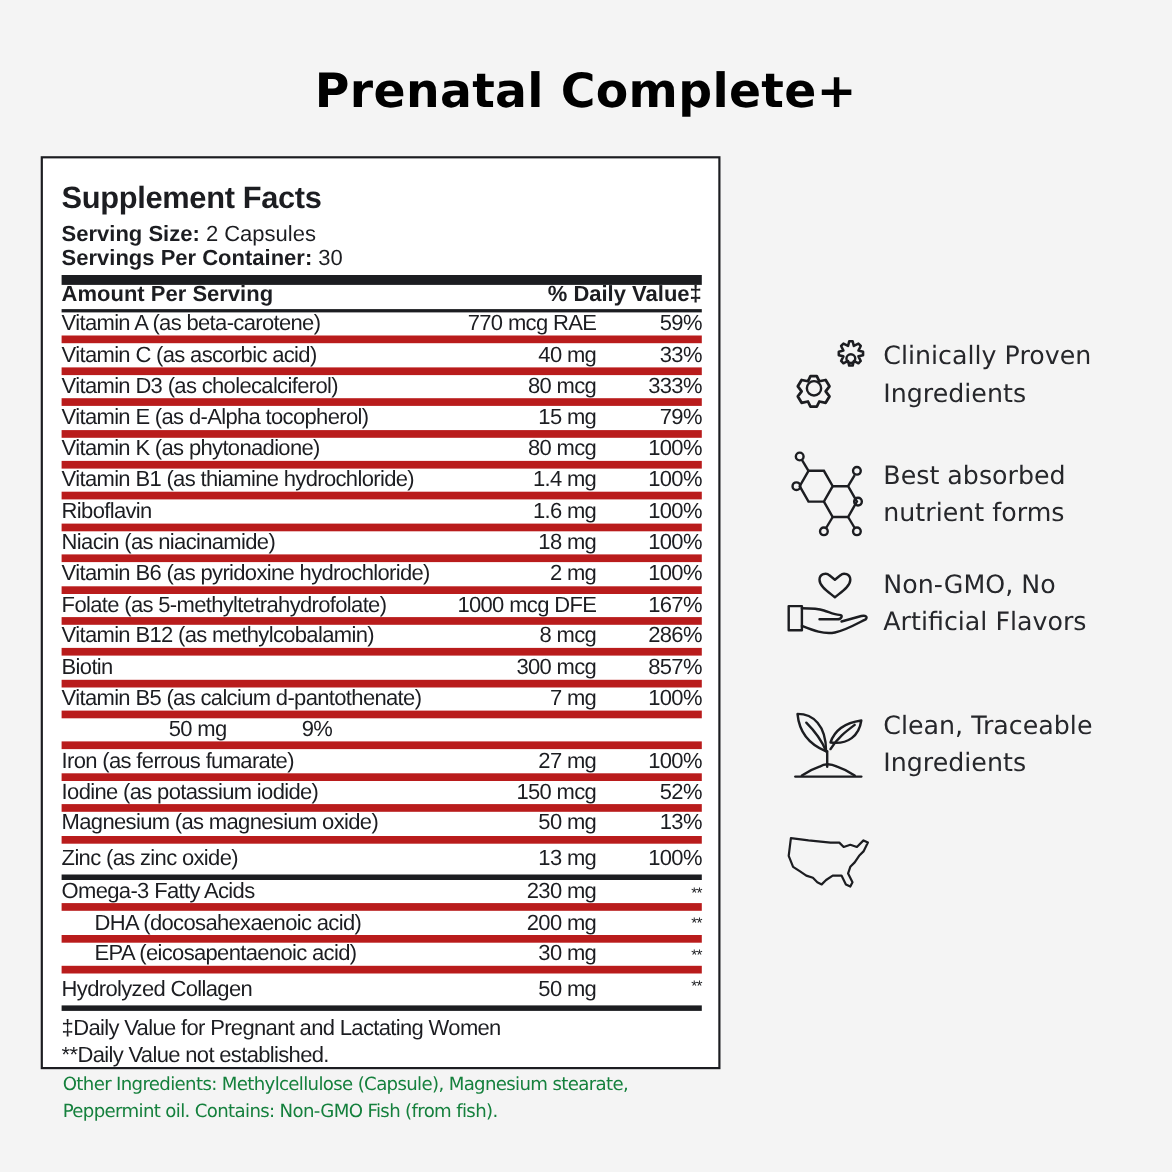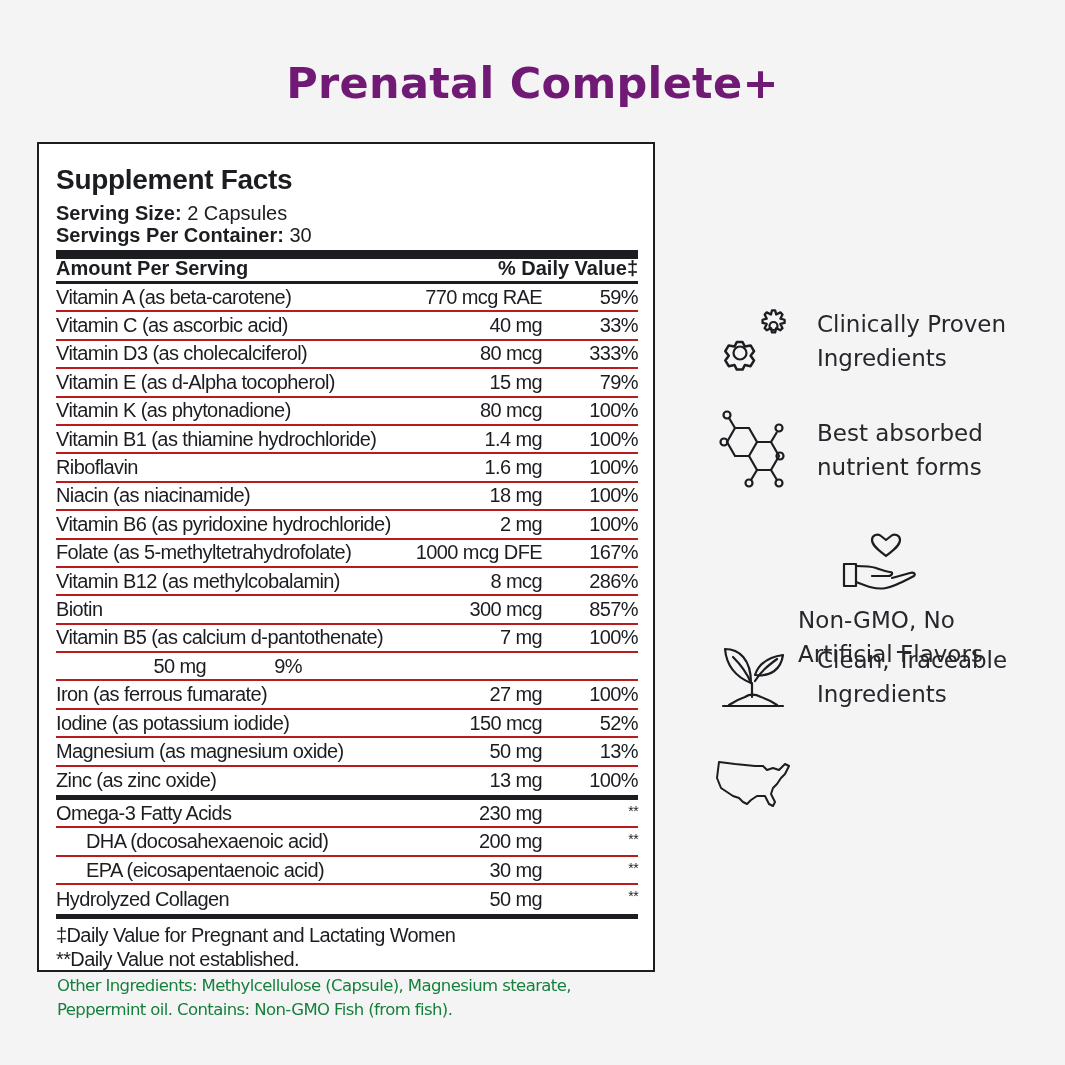--- a/index.html
+++ b/index.html
@@ -2,21 +2,21 @@
 <html><head>
 <meta charset="utf-8">
 <style>
   * { box-sizing: border-box; margin: 0; padding: 0; }
   html, body { width: 1065px; height: 1065px; background: #f4f4f4; overflow: hidden; }
   body { position: relative; font-family: "Liberation Sans", sans-serif; color: #1c1d21; }
 
   .title {
     position: absolute; left: 0; top: 58px; width: 1065px; text-align: center;
     font-family: "DejaVu Sans", sans-serif; font-weight: bold; font-size: 43px;
-    letter-spacing: 0.3px; color: #701a75;
+    letter-spacing: 0.3px; color: #000000;
   }
 
   .facts-box {
     position: absolute; left: 37px; top: 142px; width: 618px; height: 830px;
     background: #ffffff; border: 2px solid #1c1d21;
   }
   .facts-inner { position: absolute; left: 17px; top: 0; width: 582px; }
 
   .facts-heading {
     font-weight: bold; font-size: 28px; line-height: 44px; margin-top: 14px;
@@ -30,21 +30,21 @@
   .mid-bar { height: 5px; background: #1c1d21; }
 
   .header-row {
     display: flex; justify-content: space-between; align-items: flex-end;
     font-weight: bold; font-size: 20px; height: 25px; line-height: 25px;
     border-bottom: 3px solid #1c1d21;
   }
 
   .row {
     display: flex; align-items: center; height: 28.4px;
-    border-bottom: 2px solid #b91c1c; font-size: 20px; letter-spacing: -0.6px;
+    border-bottom: 7px solid #b91c1c; font-size: 20px; letter-spacing: -0.6px;
     white-space: nowrap;
   }
   .row.last { border-bottom: none; }
   .row .name { flex: 1; }
   .row .name.indent { padding-left: 30px; }
   .row .amount { width: 150px; text-align: right; }
   .row .dv { width: 96px; text-align: right; }
   .row .dv.stars { font-size: 14px; align-self: flex-start; padding-top: 3px; }
 
   .footnotes { font-size: 20px; line-height: 24px; letter-spacing: -0.6px; padding-top: 4px; }
@@ -54,21 +54,21 @@
     font-family: "DejaVu Sans", sans-serif; font-size: 16.5px; line-height: 24px;
     letter-spacing: -0.6px; color: #15803d;
   }
 
   .features { position: absolute; left: 710px; top: 0; width: 340px; }
   .feature {
     position: absolute; left: 0; display: flex; align-items: center; width: 340px;
   }
   .feature .icon { width: 86px; height: 82px; display: flex; align-items: center; justify-content: center; }
   .feature .label {
-    margin-left: 21px; font-family: "DejaVu Sans", sans-serif; font-size: 23px;
+    margin-left: 7px; font-family: "DejaVu Sans", sans-serif; font-size: 23px;
     line-height: 34px; color: #26272b; font-weight: normal;
   }
   .feature .label span { display: block; white-space: nowrap; }
   svg { overflow: visible; }
 </style>
 </head>
 <body>
 
 <h1 class="title">Prenatal Complete+</h1>
 
@@ -255,21 +255,21 @@
         <line x1="54" y1="60" x2="60" y2="70"></line>
         <circle cx="62" cy="73" r="3.5"></circle>
       </svg>
     </div>
     <div class="label">
       <span>Best absorbed</span>
       <span>nutrient forms</span>
     </div>
   </div>
 
-  <div class="feature" style="top:521px;flex-direction:column;">
+  <div class="feature" style="top:508px;">
     <div class="icon">
       <svg width="76" height="60" viewBox="0 0 76 60" fill="none" stroke="#1c1d21" stroke-width="2.2" stroke-linejoin="round" stroke-linecap="round">
         <path d="M48 22 C42 17 34 12 34 6 C34 1 40 -1 43 2 L48 6 L53 2 C56 -1 62 1 62 6 C62 12 54 17 48 22 Z" transform="translate(-4,2)"></path>
         <rect x="2" y="32" width="12" height="22"></rect>
         <path d="M14 34 C22 34 28 34 34 36 C40 38 44 40 48 40 C52 40 50 44 46 44 L30 44"></path>
         <path d="M14 50 C24 54 34 58 44 56 C54 54 64 48 72 44 C74 42 72 40 68 41 L50 46"></path>
       </svg>
     </div>
     <div class="label">
       <span>Non-GMO, No</span>

